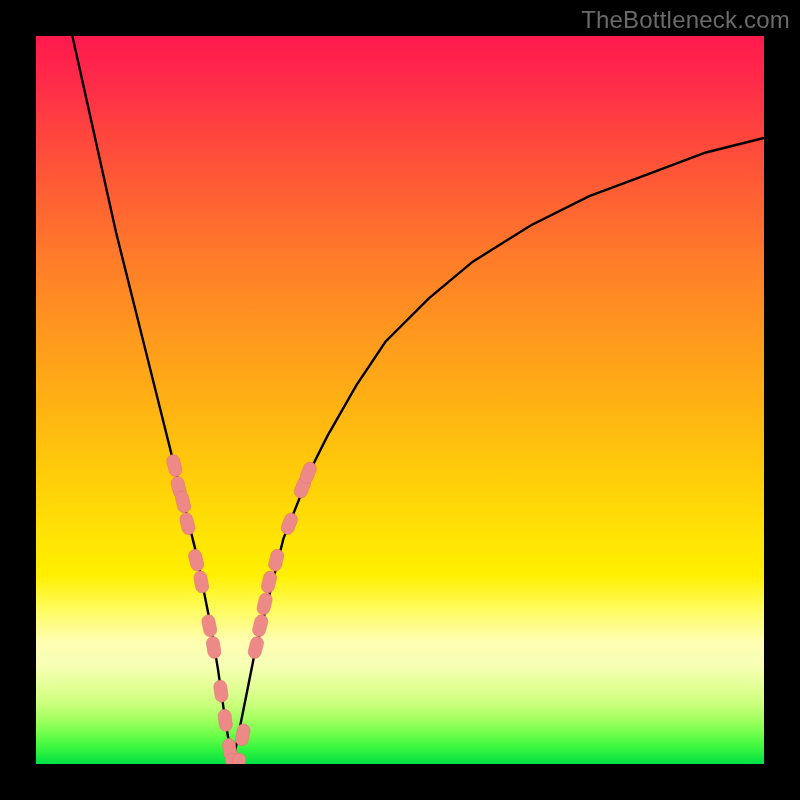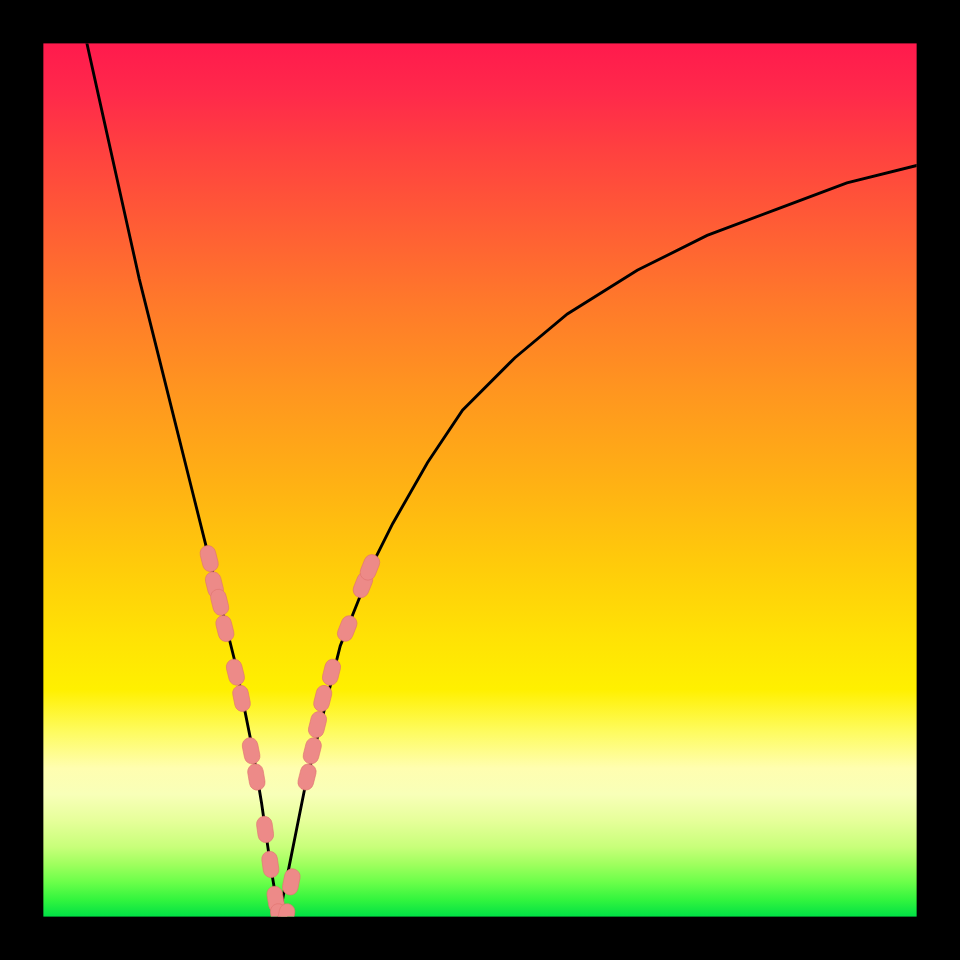--- a/index.html
+++ b/index.html
@@ -107,13 +107,14 @@
           <rect x="-11.00" y="-6.50" width="22" height="13" rx="6.5" ry="6.5" fill="#ed8a88" stroke="#e17470" stroke-width="0.5" transform="translate(228.59,567.84) rotate(-76.0)"></rect>
           <rect x="-11.00" y="-6.50" width="22" height="13" rx="6.5" ry="6.5" fill="#ed8a88" stroke="#e17470" stroke-width="0.5" transform="translate(232.96,546.00) rotate(-76.0)"></rect>
           <rect x="-11.00" y="-6.50" width="22" height="13" rx="6.5" ry="6.5" fill="#ed8a88" stroke="#e17470" stroke-width="0.5" transform="translate(240.24,524.16) rotate(-76.0)"></rect>
           <rect x="-11.00" y="-6.50" width="22" height="13" rx="6.5" ry="6.5" fill="#ed8a88" stroke="#e17470" stroke-width="0.5" transform="translate(253.34,487.76) rotate(-68.2)"></rect>
           <rect x="-11.00" y="-6.50" width="22" height="13" rx="6.5" ry="6.5" fill="#ed8a88" stroke="#e17470" stroke-width="0.5" transform="translate(266.45,451.36) rotate(-68.2)"></rect>
           <rect x="-11.00" y="-6.50" width="22" height="13" rx="6.5" ry="6.5" fill="#ed8a88" stroke="#e17470" stroke-width="0.5" transform="translate(272.27,436.80) rotate(-68.2)"></rect>
         </g>
     </svg>
   </div>
 
+  <div class="watermark">TheBottleneck.com</div>
 </div>
 
 </body></html>

